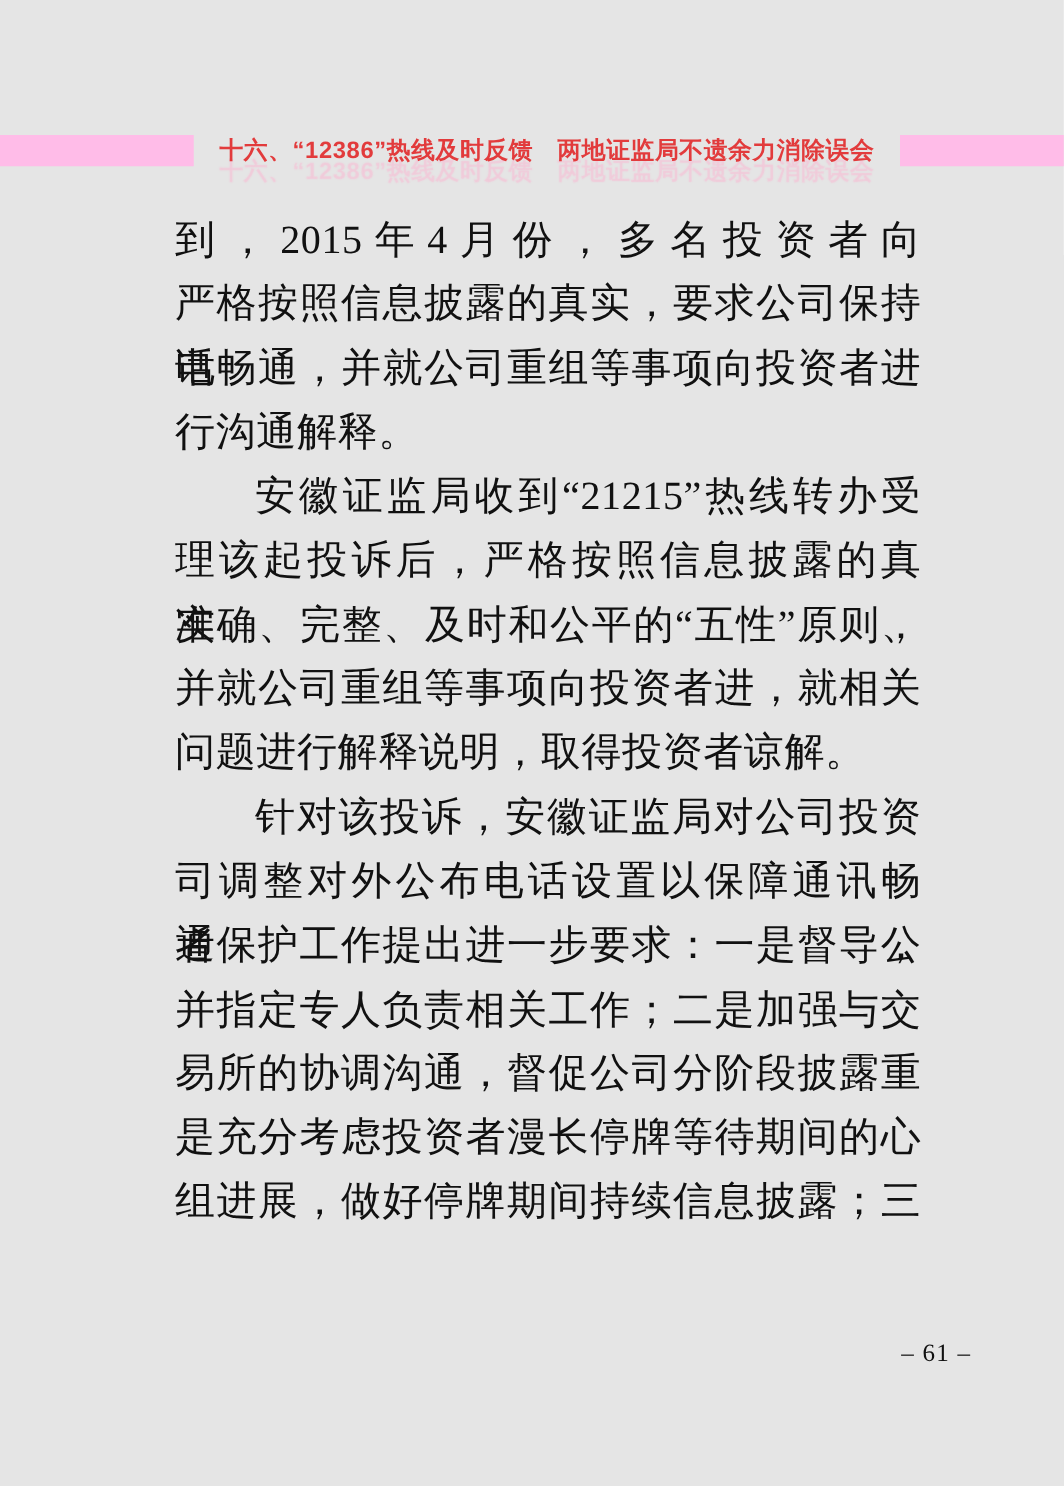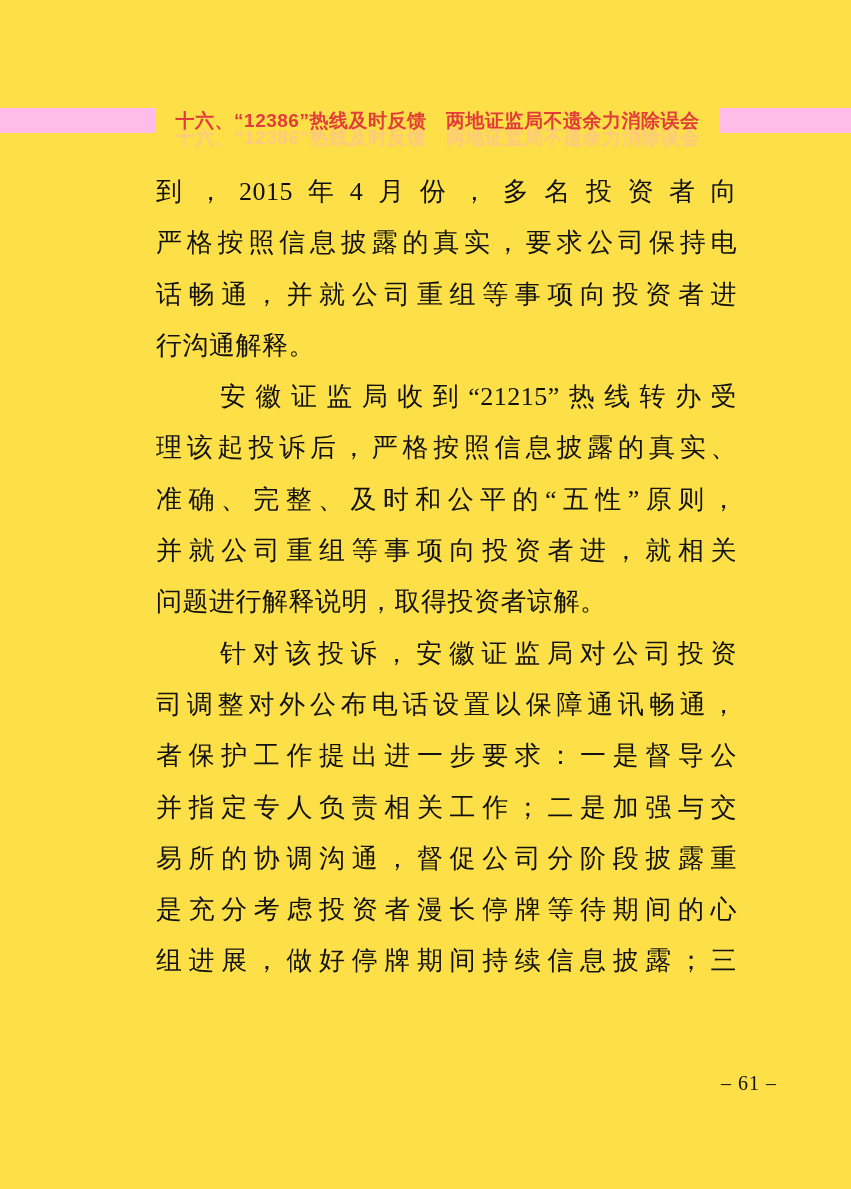--- a/index.html
+++ b/index.html
@@ -3,21 +3,21 @@
 <meta charset="utf-8">
 <style>
   html, body { margin: 0; padding: 0; }
   body {
     width: 851px; height: 1189px;
     background: #ffffff;
     position: relative;
     font-family: "Liberation Serif", "DejaVu Serif", serif;
     overflow: hidden;
   }
-  .page { position: absolute; inset: 0; background: #fde047; }
+  .page { position: absolute; inset: 0; background: #e5e5e5; }
 
   
   .header {
     position: absolute; top: 108px; left: 0;
     width: 851px; height: 25px;
     display: flex; align-items: center;
   }
   .bar { height: 25px; background: #ffbce8; }
   .bar-left  { flex: 0 0 155px; }
   .bar-right { flex: 0 0 131px; }
@@ -36,27 +36,26 @@
   }
 
   
   .bodytext {
     position: absolute;
     top: 166px; left: 140px;
     width: 597px;
     color: #111111;
   }
   .line {
-    font-size: 26px;
+    font-size: 32px;
     line-height: 51.3px;
     height: 51.3px;
     text-align: justify;
     text-align-last: justify;
     letter-spacing: 0.5px;
-    margin-left: 16px;
   }
   .line.plain { text-align: right; text-align-last: left; }
   .line.indent { text-indent: 64px; }
 
   
   .pageno {
     position: absolute;
     top: 1068px; left: 0;
     width: 777px;
     text-align: right;

